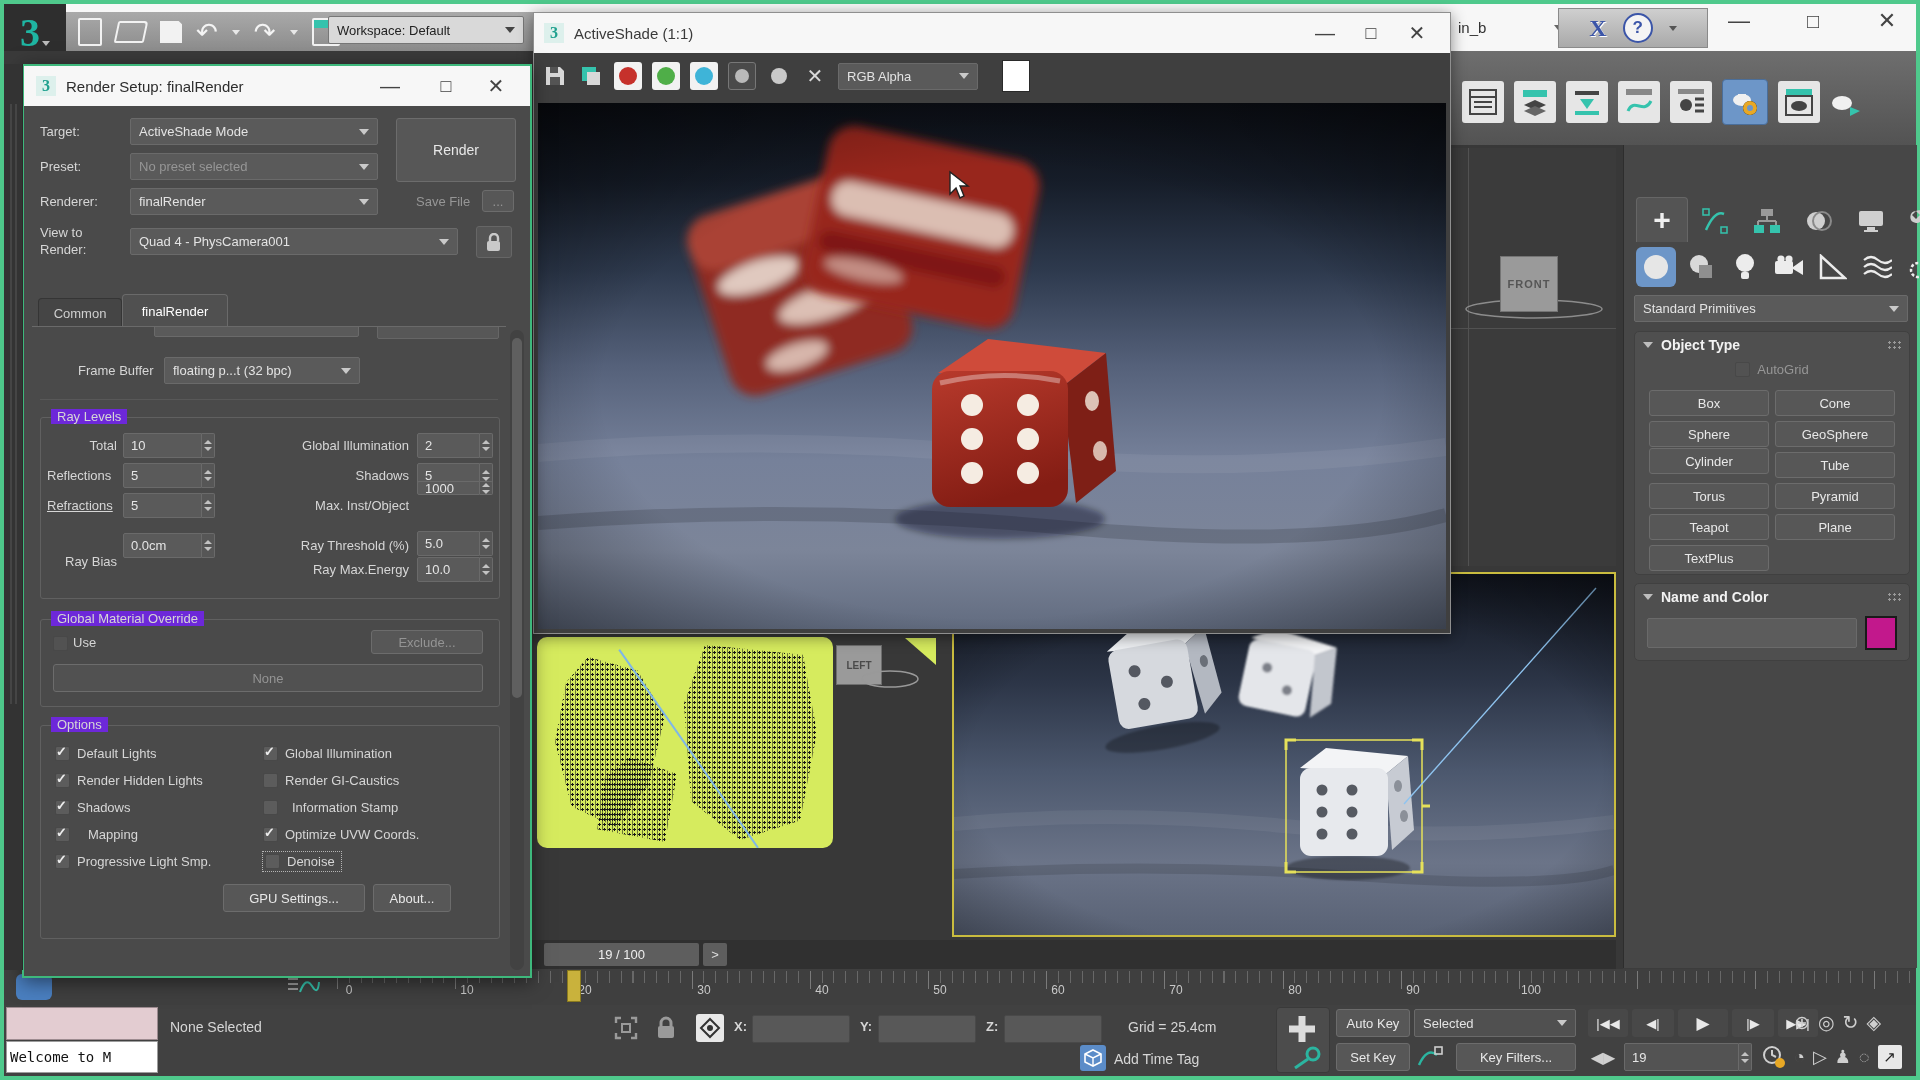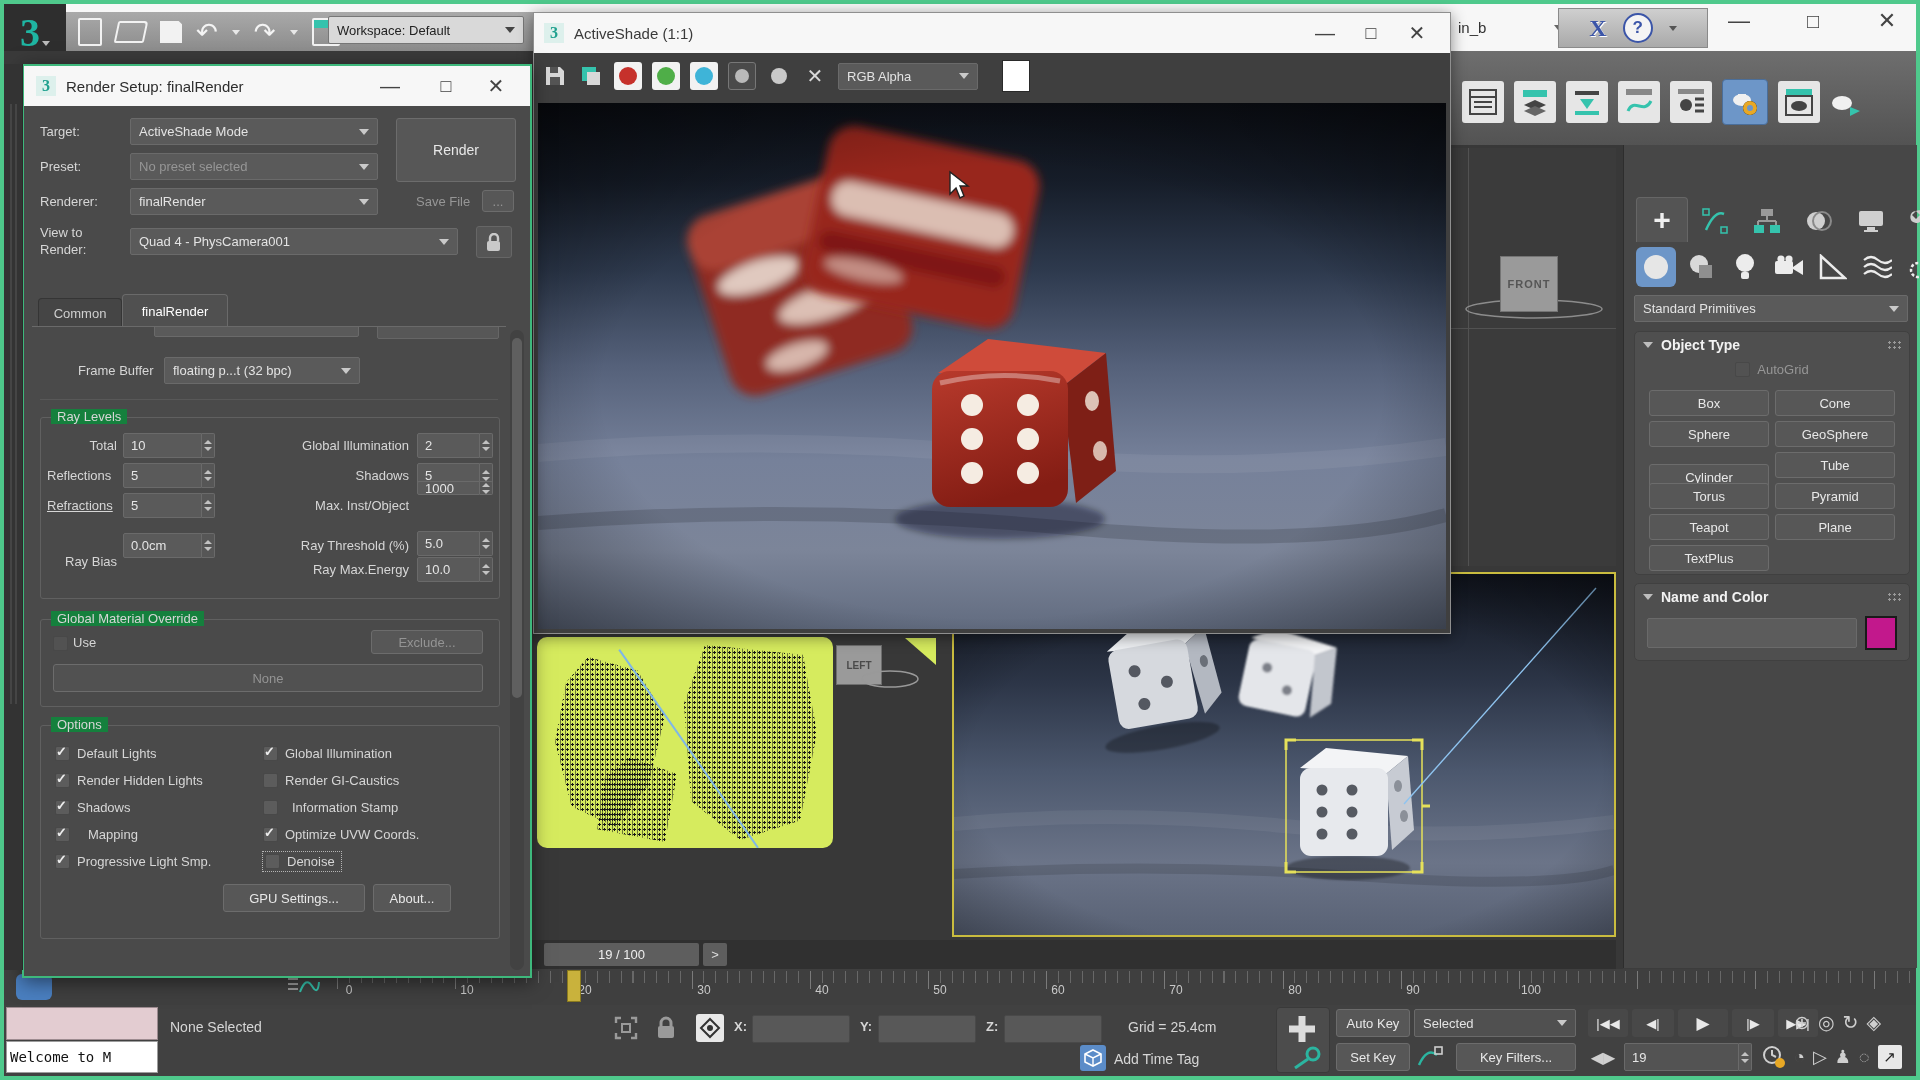--- a/index.html
+++ b/index.html
@@ -13,21 +13,21 @@
   .combo .arr{margin-left:auto;width:0;height:0;border-left:5px solid transparent;
               border-right:5px solid transparent;border-top:6px solid #c9c9c9;}
   .btn{background:#575757;border:1px solid #6c6c6c;border-radius:3px;color:#e8e8e8;
        display:flex;align-items:center;justify-content:center;font-size:13px;box-sizing:border-box;}
   .btn.dim{color:#949494;}
   .cb{width:13px;height:13px;background:#5c5c5c;border:1px solid #484848;border-radius:2px;
       display:inline-block;position:relative;flex:none;}
   .cb.on::after{content:"✓";position:absolute;left:0px;top:-3px;color:#ececec;font-size:13px;font-weight:bold;}
   .cb.dis{background:#525252;}
   .grp{position:absolute;border:1px solid #606060;border-radius:3px;}
-  .legend{position:absolute;top:-9px;left:10px;background:#15803d;padding:0 6px;color:#d6d6d6;font-size:13px;}
+  .legend{position:absolute;top:-9px;left:10px;background:#6d28d9;padding:0 6px;color:#d6d6d6;font-size:13px;}
   .spin{display:flex;align-items:stretch;}
   .spin .val{background:#5a5a5a;border:1px solid #6a6a6a;border-radius:2px 0 0 2px;color:#e5e5e5;
              font-size:13px;display:flex;align-items:center;padding:0 7px;flex:1;box-sizing:border-box;}
   .spin .ar{width:13px;background:#565656;border:1px solid #6a6a6a;border-left:none;display:flex;
             flex-direction:column;align-items:center;justify-content:center;gap:3px;border-radius:0 2px 2px 0;box-sizing:border-box;}
   .spin .ar i{display:block;width:0;height:0;border-left:4px solid transparent;border-right:4px solid transparent;}
   .spin .ar i.u{border-bottom:4px solid #c2c2c2;}
   .spin .ar i.d{border-top:4px solid #c2c2c2;}
   .lab{font-size:13px;color:#d6d6d6;white-space:nowrap;}
   .dim{color:#969696;}
@@ -345,21 +345,21 @@
         </div>
       <div class="btn cpbtn" style="left:140px;top:58px;">
           <span>Cone</span>
         </div>
       <div class="btn cpbtn" style="left:14px;top:89px;">
           <span>Sphere</span>
         </div>
       <div class="btn cpbtn" style="left:140px;top:89px;">
           <span>GeoSphere</span>
         </div>
-      <div class="btn cpbtn" style="left:14px;top:132px;">
+      <div class="btn cpbtn" style="left:14px;top:116px;">
           <span>Cylinder</span>
         </div>
       <div class="btn cpbtn" style="left:140px;top:120px;">
           <span>Tube</span>
         </div>
       <div class="btn cpbtn" style="left:14px;top:151px;">
           <span>Torus</span>
         </div>
       <div class="btn cpbtn" style="left:140px;top:151px;">
           <span>Pyramid</span>

